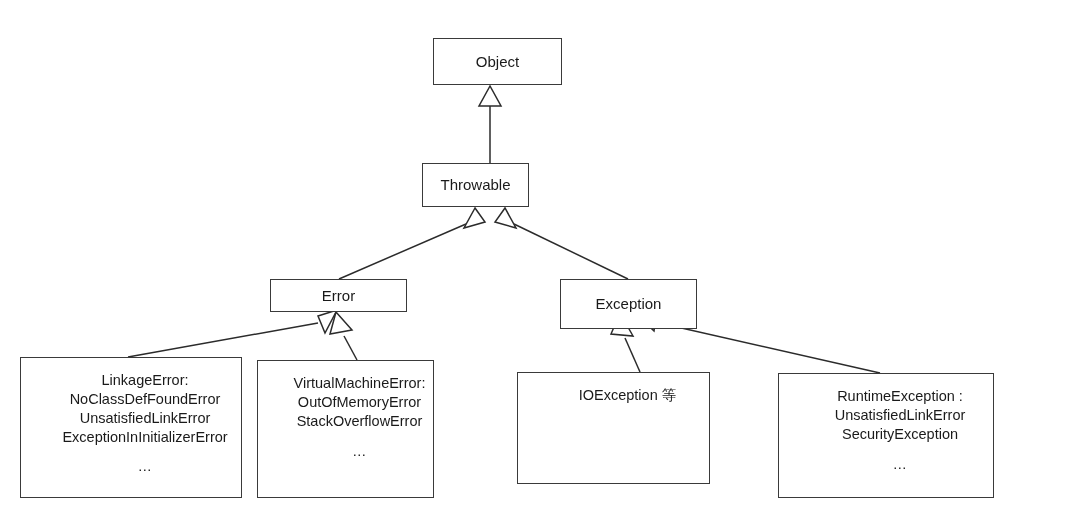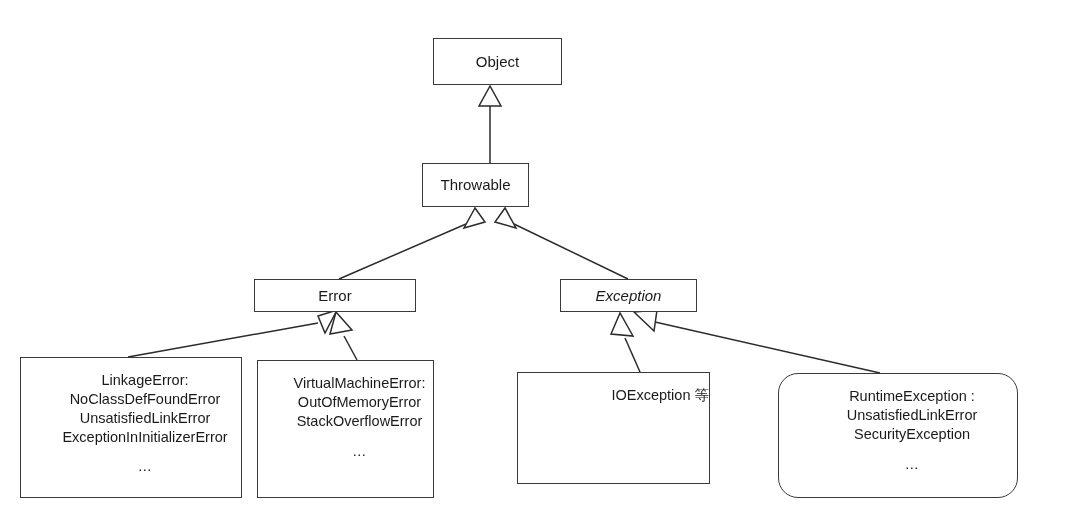--- a/index.html
+++ b/index.html
@@ -67,27 +67,27 @@
 
   .leaf-line.ellipsis {
     font-size: 14.5px;
     margin-top: 11px;
     letter-spacing: 0.5px;
   }
 
   
   #node-object     { left: 433px; top: 38px;  width: 129px; height: 47px; }
   #node-throwable  { left: 422px; top: 163px; width: 107px; height: 44px; }
-  #node-error      { left: 254px; top: 279px; width: 162px; height: 33px; }
-  #node-exception  { left: 560px; top: 279px; width: 137px; height: 33px; font-style: italic; }
+  #node-error      { left: 270px; top: 279px; width: 137px; height: 33px; }
+  #node-exception  { left: 560px; top: 279px; width: 137px; height: 50px; }
 
   #node-linkage-error   { left: 20px;  top: 357px; width: 222px; height: 141px; }
   #node-vm-error        { left: 257px; top: 360px; width: 177px; height: 138px; }
-  #node-io-exception    { left: 517px; top: 372px; width: 193px; height: 112px; align-items: flex-end; }
-  #node-runtime-exception { left: 778px; top: 373px; width: 240px; height: 125px; border-radius: 20px; }
+  #node-io-exception    { left: 517px; top: 372px; width: 193px; height: 112px; }
+  #node-runtime-exception { left: 778px; top: 373px; width: 216px; height: 125px; }
 </style>
 </head>
 <body>
 
 <div id="diagram-canvas">
 
   <svg class="edge-layer" width="1070" height="520" viewBox="0 0 1070 520">
 
     <g>
       <line x1="490" y1="163" x2="490" y2="104" stroke="#2b2b2b" stroke-width="1.5"></line>

